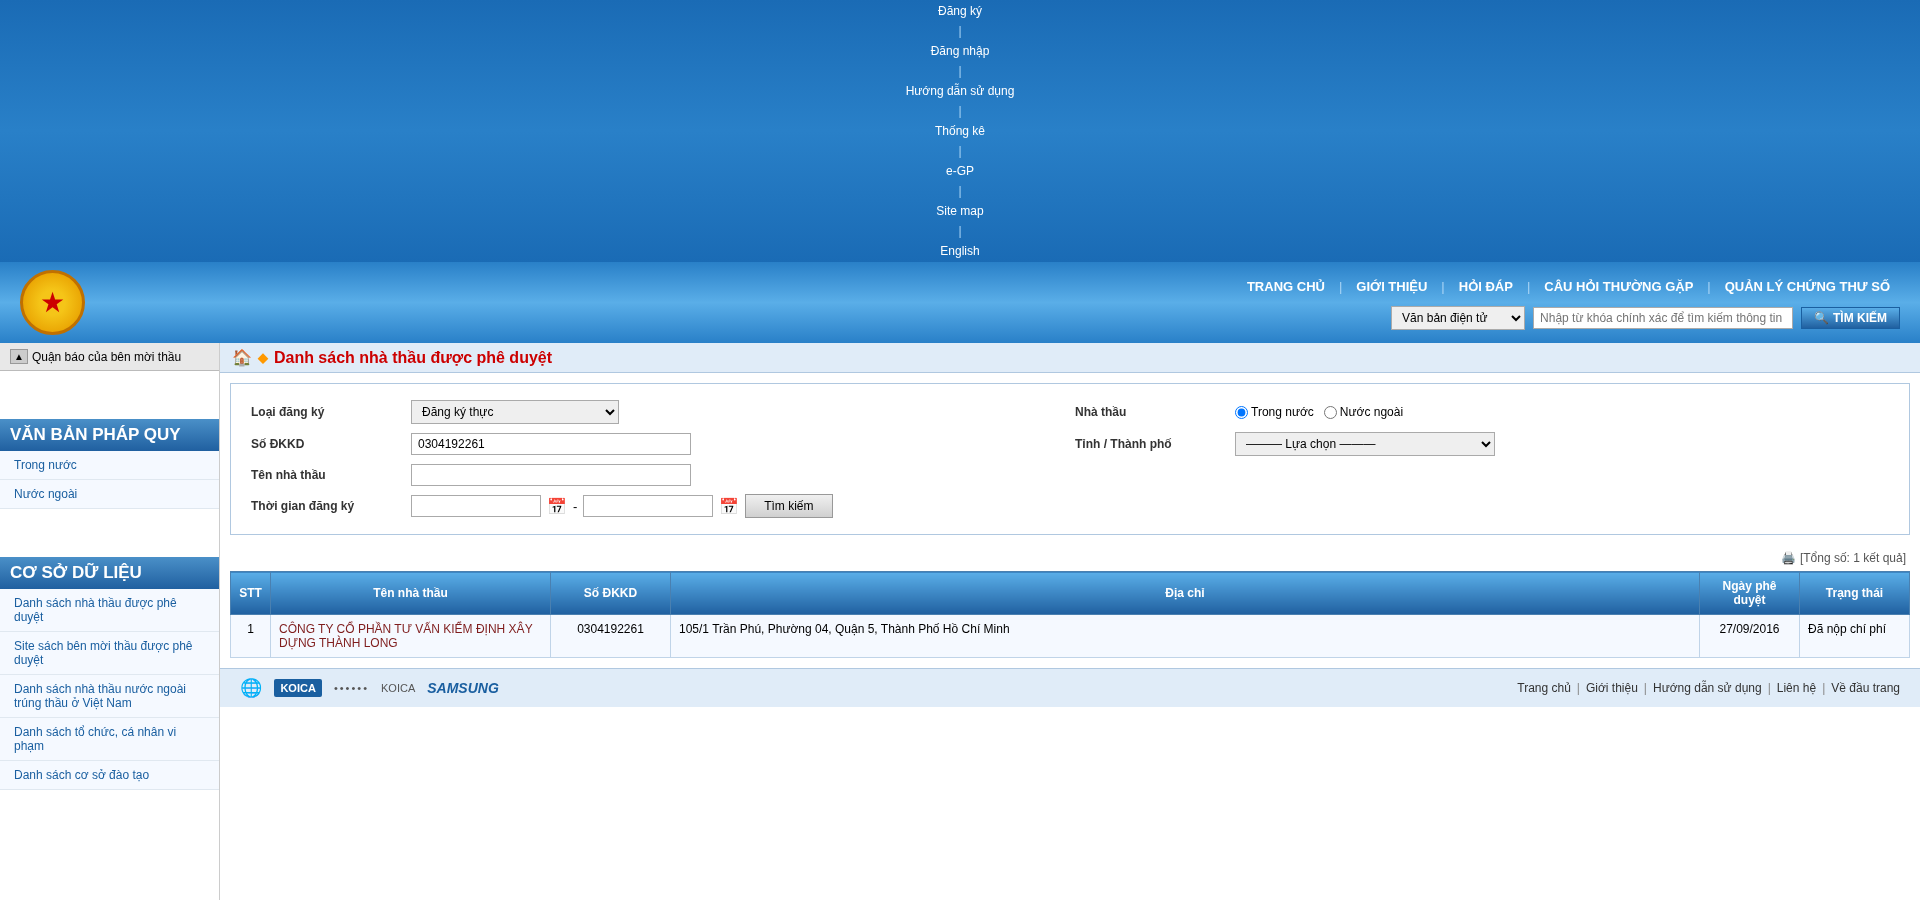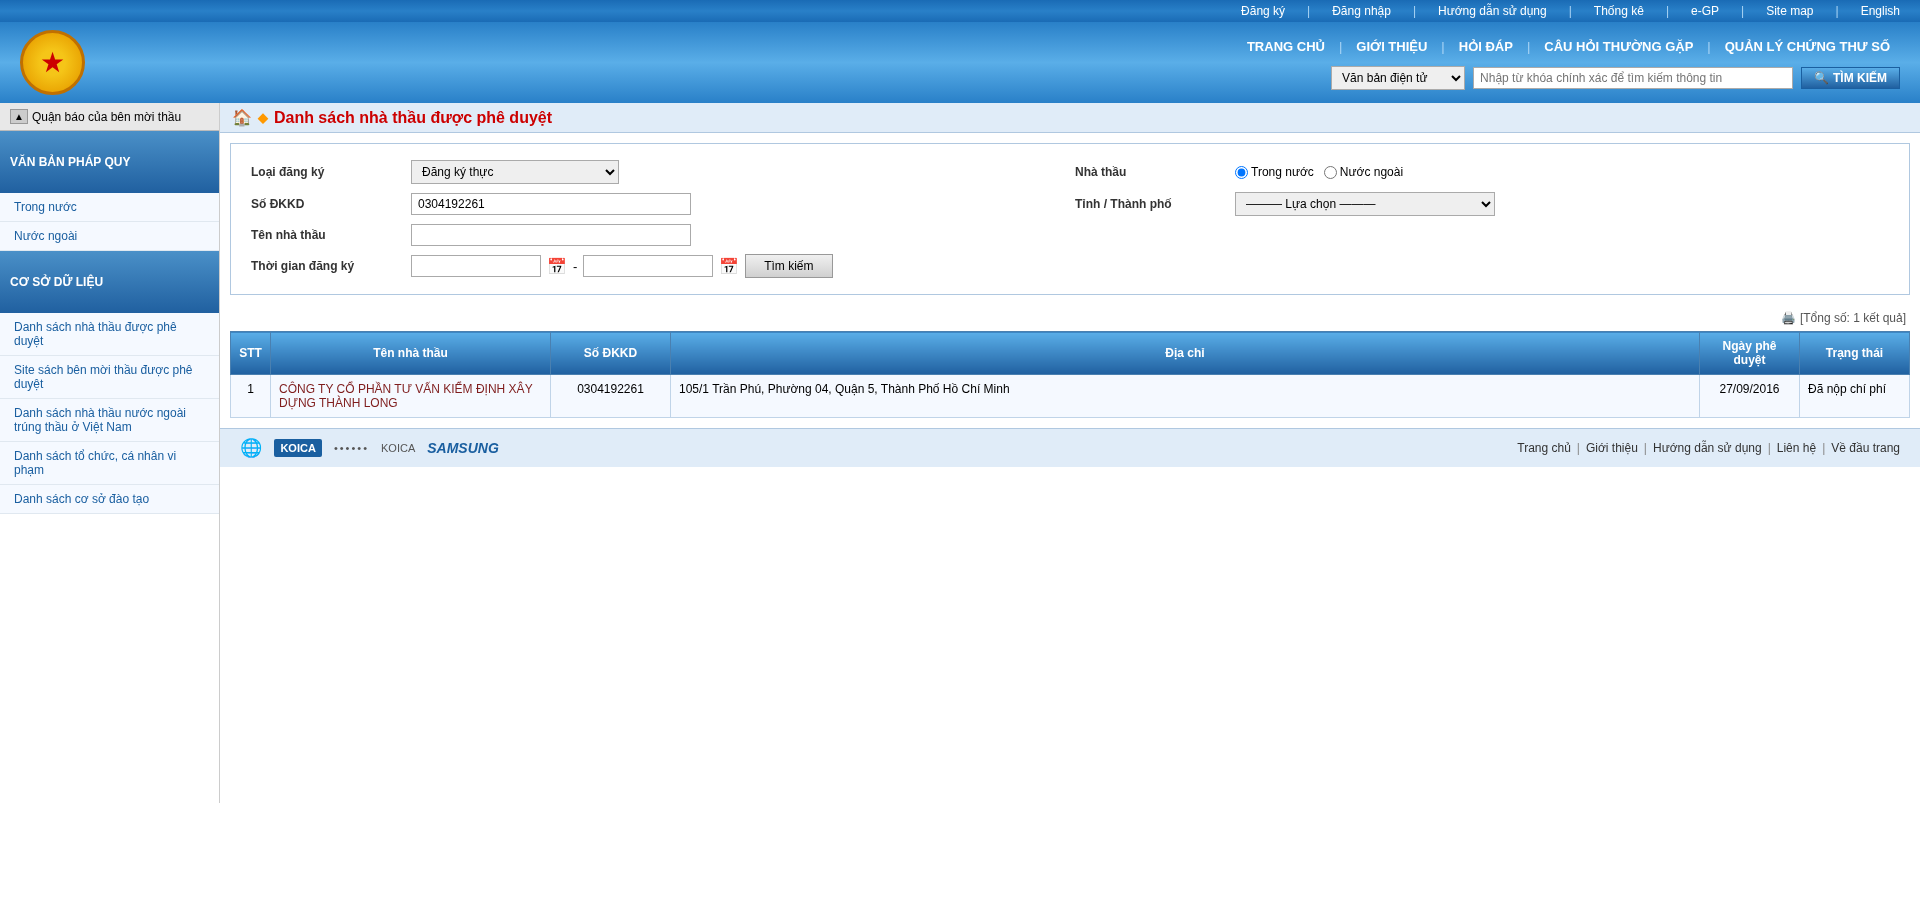--- a/index.html
+++ b/index.html
@@ -5,23 +5,24 @@
     * { box-sizing: border-box; margin: 0; padding: 0; }
     body { font-family: Arial, Tahoma, sans-serif; font-size: 13px; background: #fff; min-width: 1920px; }
 
     
     .top-nav {
       background: linear-gradient(180deg, #1a6bb5 0%, #2980c8 50%, #1a6bb5 100%);
       color: #fff;
       display: flex;
       justify-content: flex-end;
       align-items: center;
-      padding: 4px 20px;
-      font-size: 12px;
-      gap: 22px;
+      padding: 4px 28px;
+      font-size: 12px;
+      gap: 6px;
+      flex-direction: column;
     }
     .top-nav a { color: #fff; text-decoration: none; }
     .top-nav span { color: #aad4f5; }
 
     
     .header {
       background: linear-gradient(180deg, #2980c8 0%, #5aaee8 50%, #2980c8 100%);
       display: flex;
       align-items: center;
       padding: 8px 20px;
@@ -97,23 +98,24 @@
       background: #ccc;
       border: 1px solid #999;
       font-size: 10px;
       padding: 1px 3px;
       cursor: pointer;
     }
     .sidebar-section-header {
       background: linear-gradient(180deg, #4a90c8 0%, #2060a0 100%);
       color: #fff;
       font-weight: bold;
-      font-size: 12px;
-      padding: 24px 10px;
+      font-size: 17px;
+      padding: 6px 10px;
       text-transform: uppercase;
+      margin-top: 48px;
     }
     .sidebar-item {
       padding: 7px 10px 7px 14px;
       border-bottom: 1px solid #e0e8f0;
       font-size: 12px;
       color: #1a5fa0;
       cursor: pointer;
       background: #f5f9ff;
     }
 
@@ -304,21 +306,21 @@
       <a>HỎI ĐÁP</a>
       <span class="sep">|</span>
       <a>CÂU HỎI THƯỜNG GẶP</a>
       <span class="sep">|</span>
       <a>QUẢN LÝ CHỨNG THƯ SỐ</a>
     </nav>
     <div class="header-search-wrapper">
       <select class="form-select" style="width:134px">
         <option>Văn bản điện tử</option>
       </select>
-      <input type="text" class="form-input" style="width: 320px; color: rgb(136, 136, 136);" placeholder="Nhập từ khóa chính xác để tìm kiếm thông tin">
+      <input type="text" class="form-input" style="width: 260px; color: rgb(136, 136, 136);" placeholder="Nhập từ khóa chính xác để tìm kiếm thông tin">
       <button class="search-btn">
         <span>🔍</span>
         <span>TÌM KIẾM</span>
       </button>
     </div>
   </div>
 </div>
 
 <div class="content-wrapper">
 

